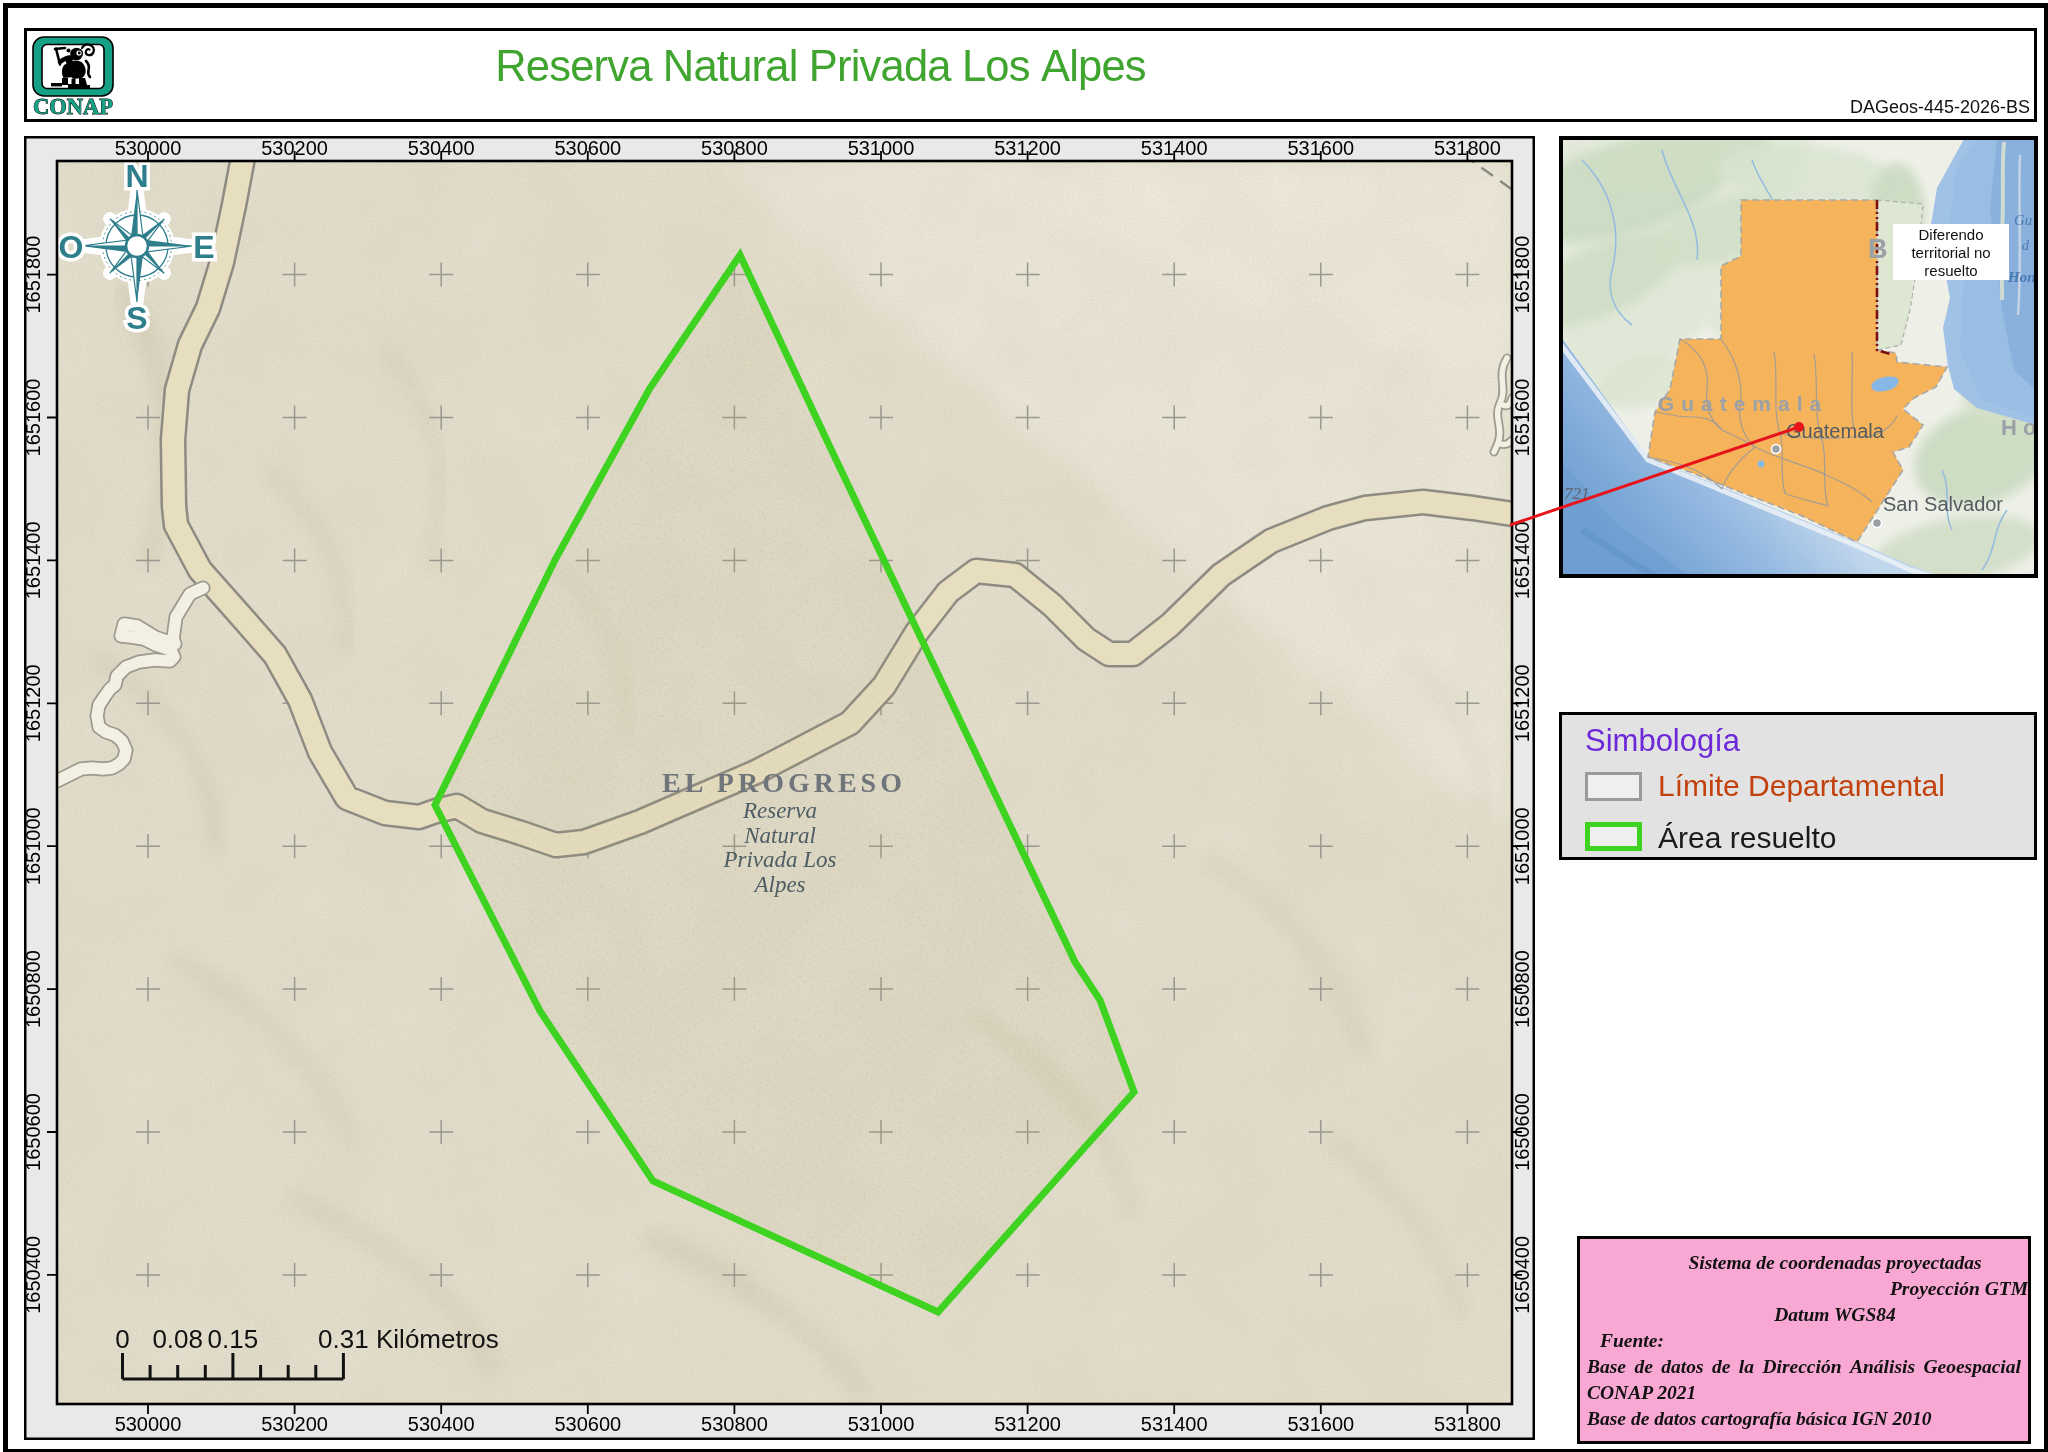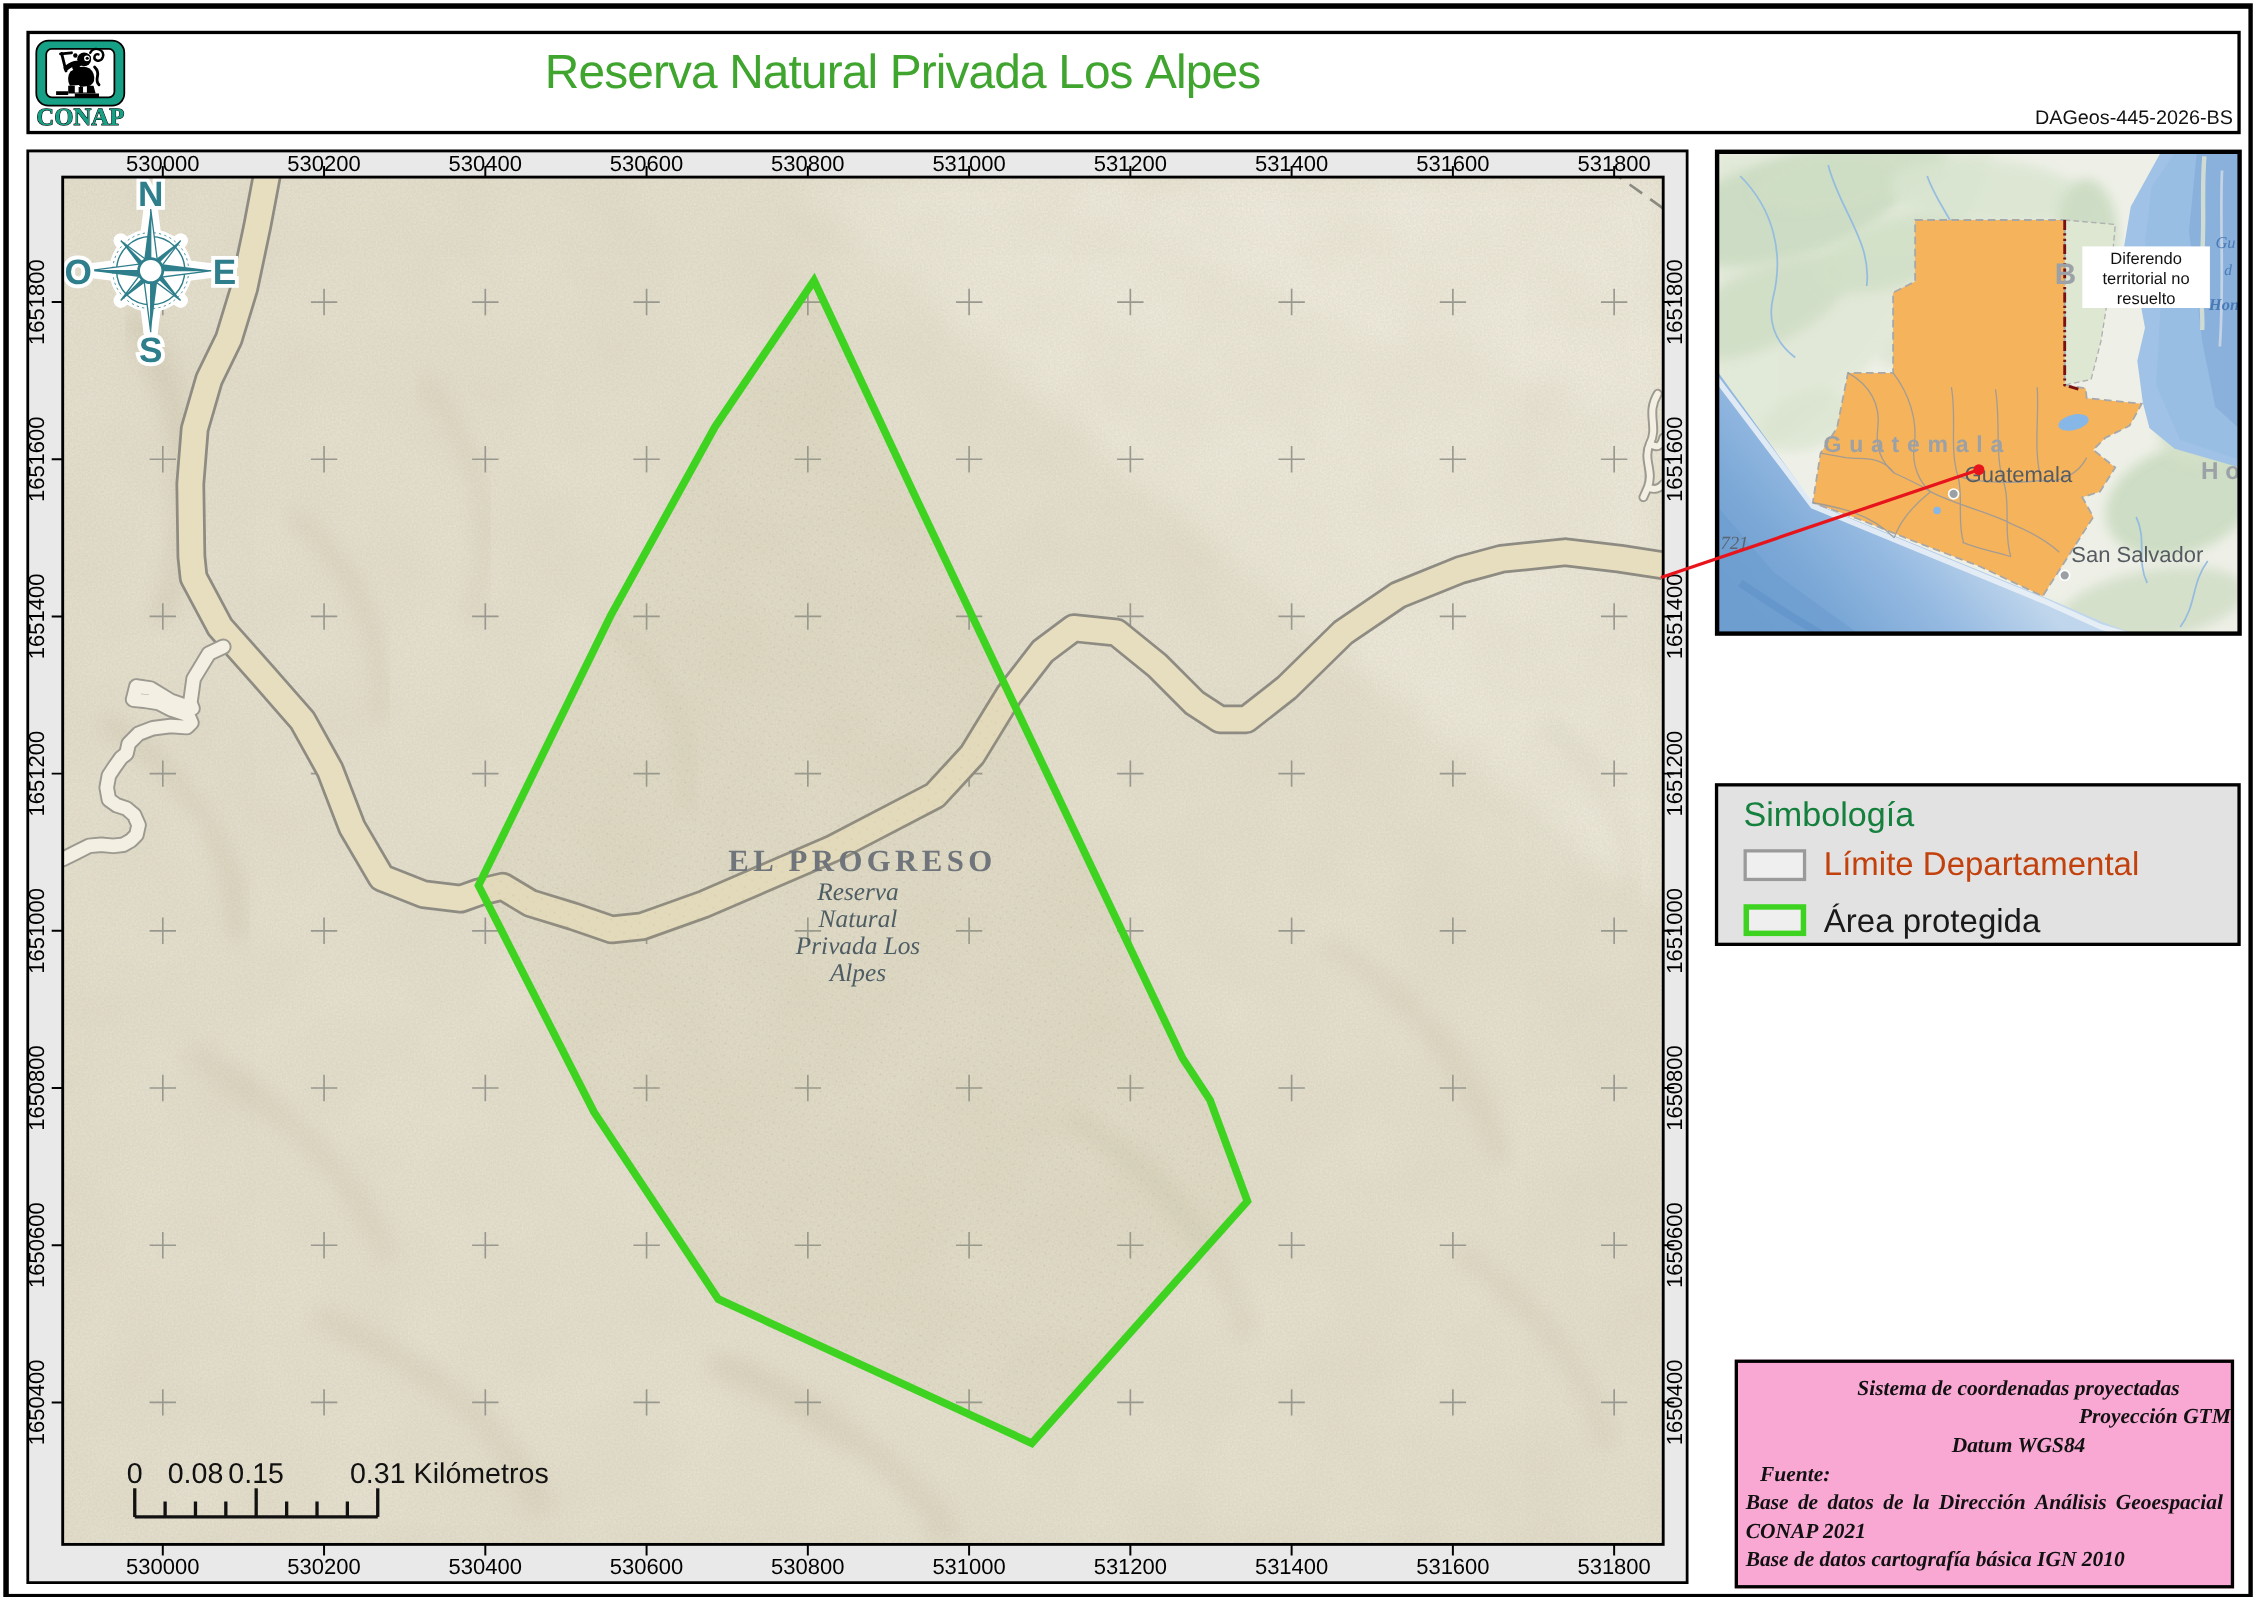--- a/index.html
+++ b/index.html
@@ -376,25 +376,25 @@
 <text x="391" y="381" text-anchor="middle" font-size="20" fill="#555b60">San Salvador</text>
 <text x="449" y="305" font-size="22" font-weight="bold" fill="#9ba1a6" letter-spacing="6">Ho</text>
 <text x="12" y="369" font-size="17" font-style="italic" fill="#5b6470" font-family="Liberation Serif,serif">721</text>
 <text x="462" y="95" font-size="15" font-style="italic" fill="#4a7ab5" font-family="Liberation Serif,serif">Gu</text>
 <text x="470" y="120" font-size="14" font-style="italic" fill="#4a7ab5" font-family="Liberation Serif,serif">d</text>
 <text x="456" y="152" font-size="15" font-style="italic" font-weight="bold" fill="#4a7ab5" font-family="Liberation Serif,serif">Hond</text>
 </g>
 <rect x="9" y="8" width="475" height="438" fill="none" stroke="#000" stroke-width="4"></rect>
 </svg>
 <div class="abs" style="left:1559px;top:712px;width:472px;height:142px;background:#e2e2e2;border:3px solid #000;">
-<div class="abs" style="left:23px;top:8px;font-size:31px;color:#15803d;">Simbología</div>
+<div class="abs" style="left:23px;top:8px;font-size:31px;color:#6d28d9;">Simbología</div>
 <div class="abs" style="left:23px;top:57px;width:51px;height:23px;background:#efefef;border:3px solid #9a9a9a;"></div>
 <div class="abs" style="left:96px;top:54px;font-size:30px;color:#c2410c;">Límite Departamental</div>
 <div class="abs" style="left:23px;top:107px;width:47px;height:19px;background:#efefef;border:5px solid #3fd321;"></div>
-<div class="abs" style="left:96px;top:106px;font-size:30px;color:#1a1a1a;">Área protegida</div>
+<div class="abs" style="left:96px;top:106px;font-size:30px;color:#1a1a1a;">Área resuelto</div>
 </div>
 <div class="abs" style="left:1577px;top:1236px;width:448px;height:202px;background:#f9a8d4;border:3px solid #000;font-family:'Liberation Serif',serif;font-style:italic;font-weight:bold;font-size:19.5px;color:#111;line-height:26px;">
 <div style="text-align:center;margin-top:11px;margin-left:62px;">Sistema de coordenadas proyectadas</div>
 <div style="text-align:right;margin-left:62px;">Proyección GTM</div>
 <div style="text-align:center;margin-left:62px;">Datum WGS84</div>
 <div style="margin-left:20px;">Fuente:</div>
 <div style="margin:0 7px;display:flex;justify-content:space-between;white-space:nowrap;">
       <span>Base</span>
       <span>de</span>
       <span>datos</span>

